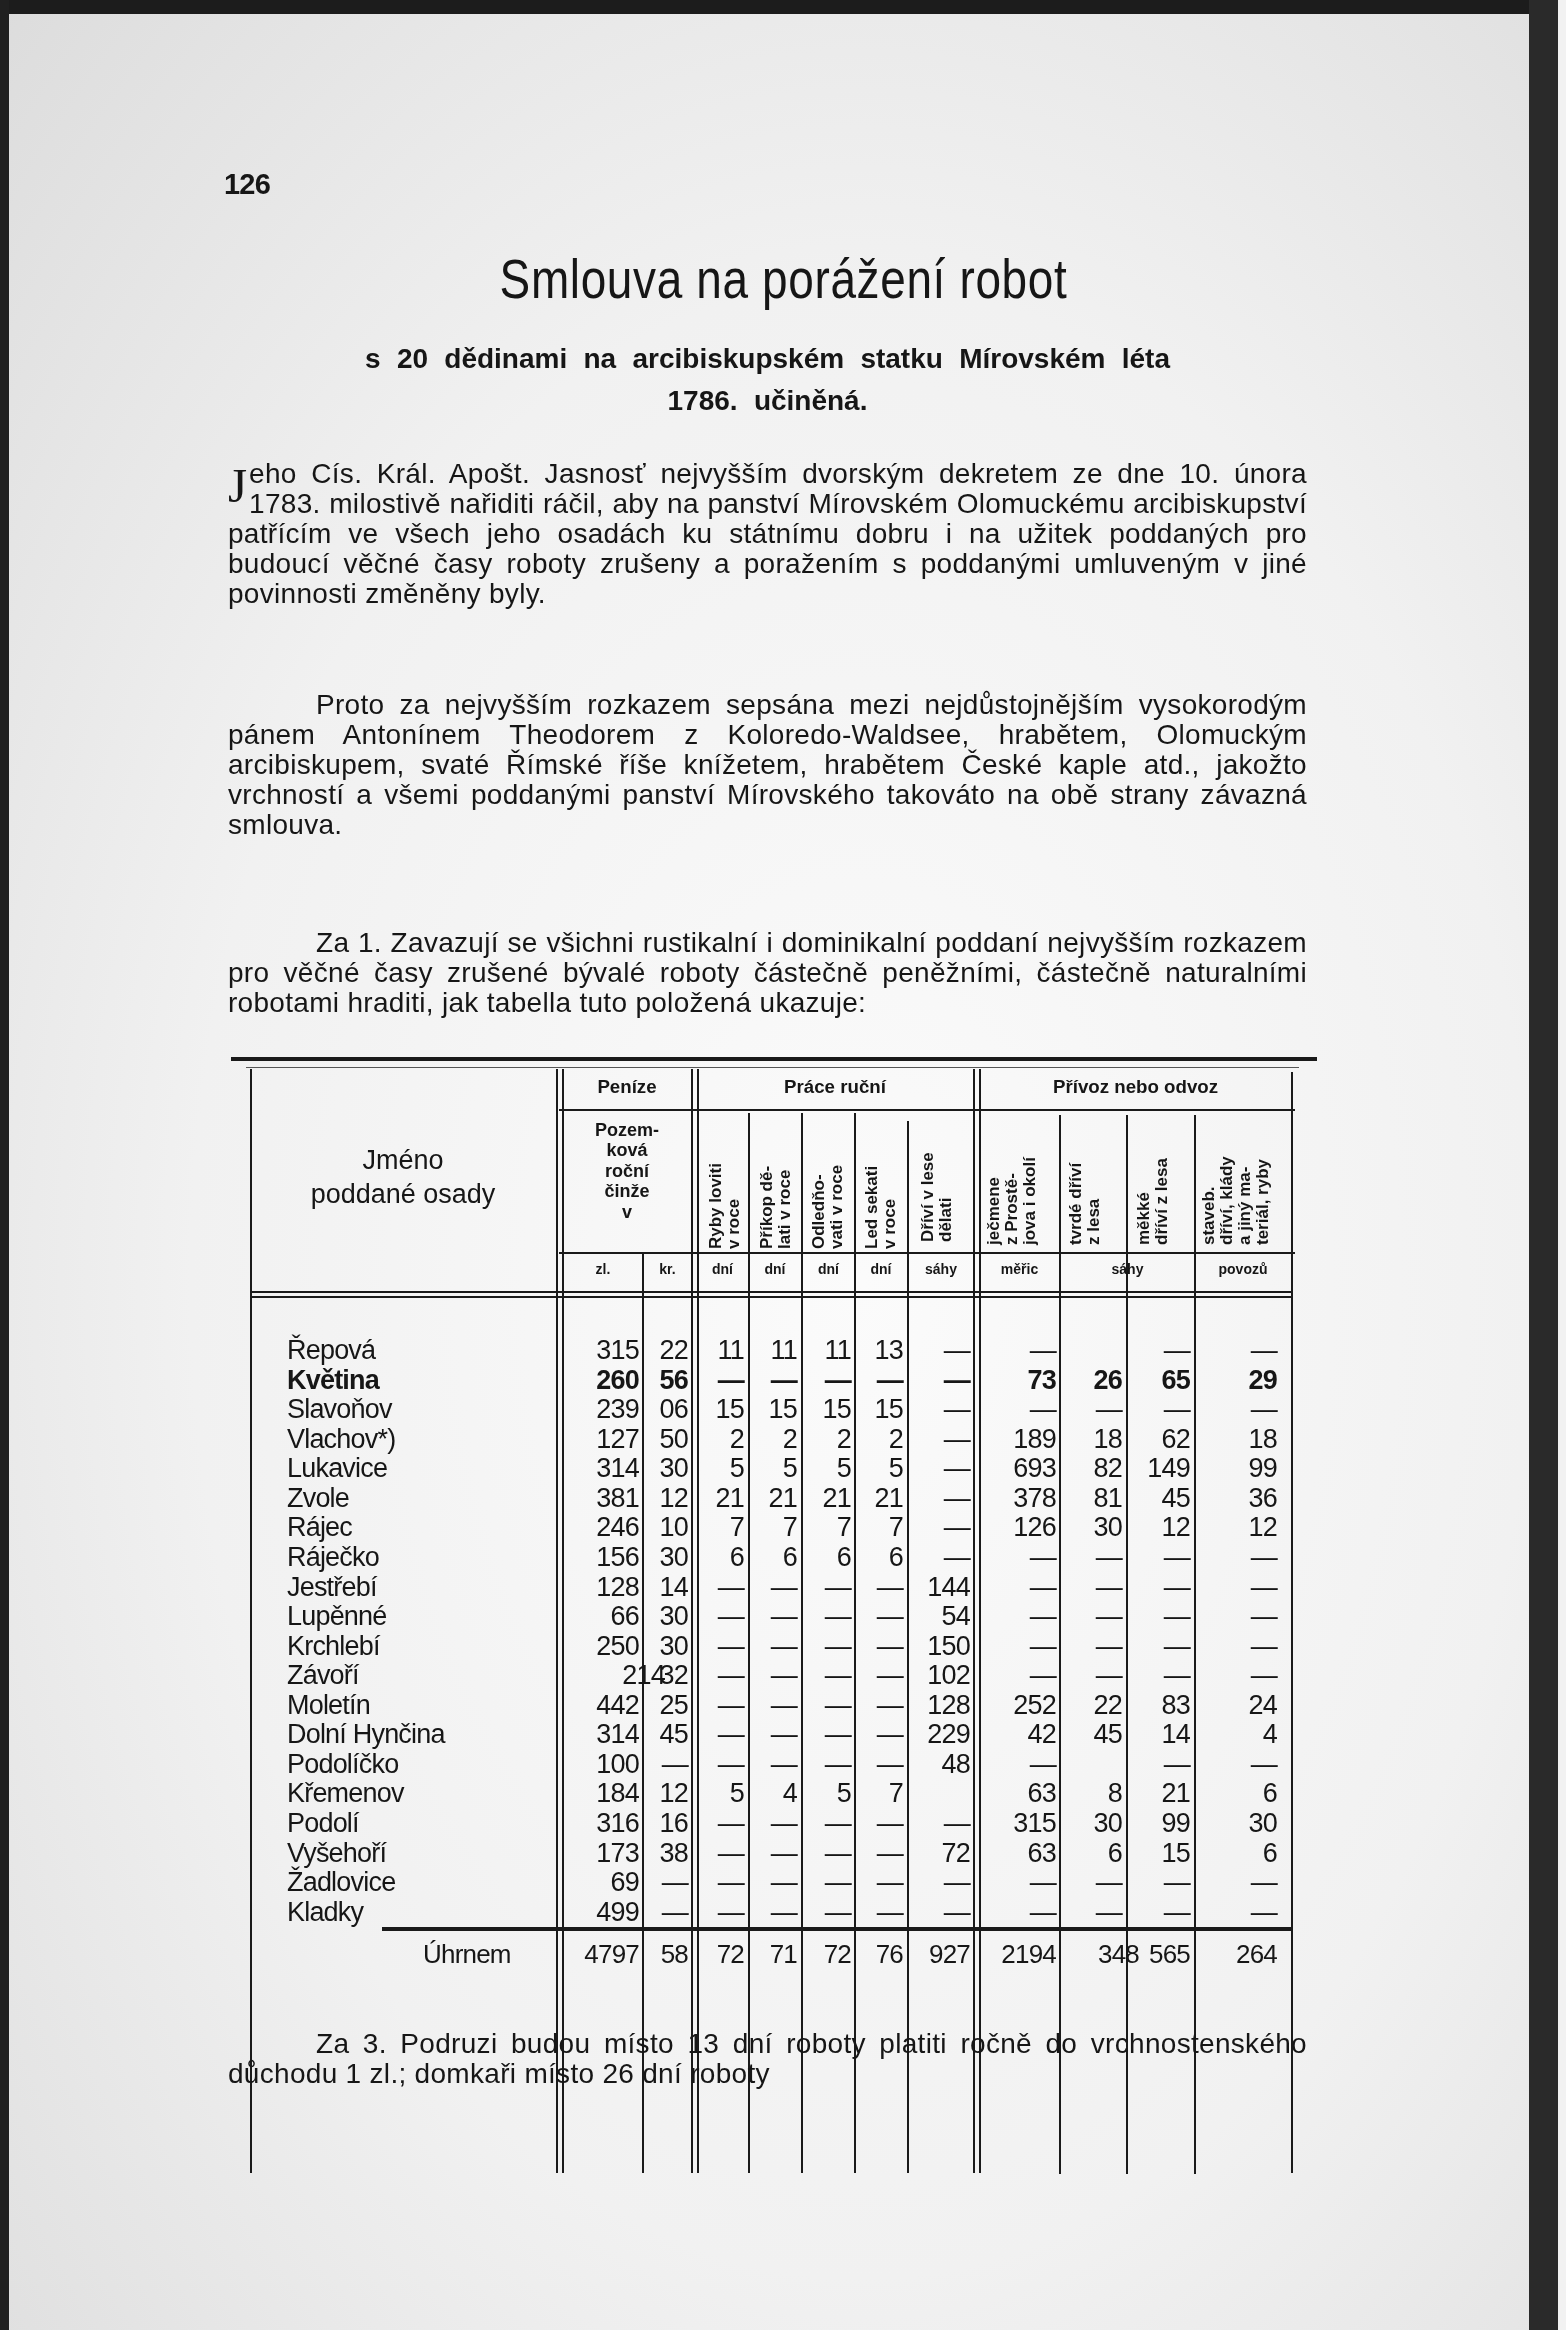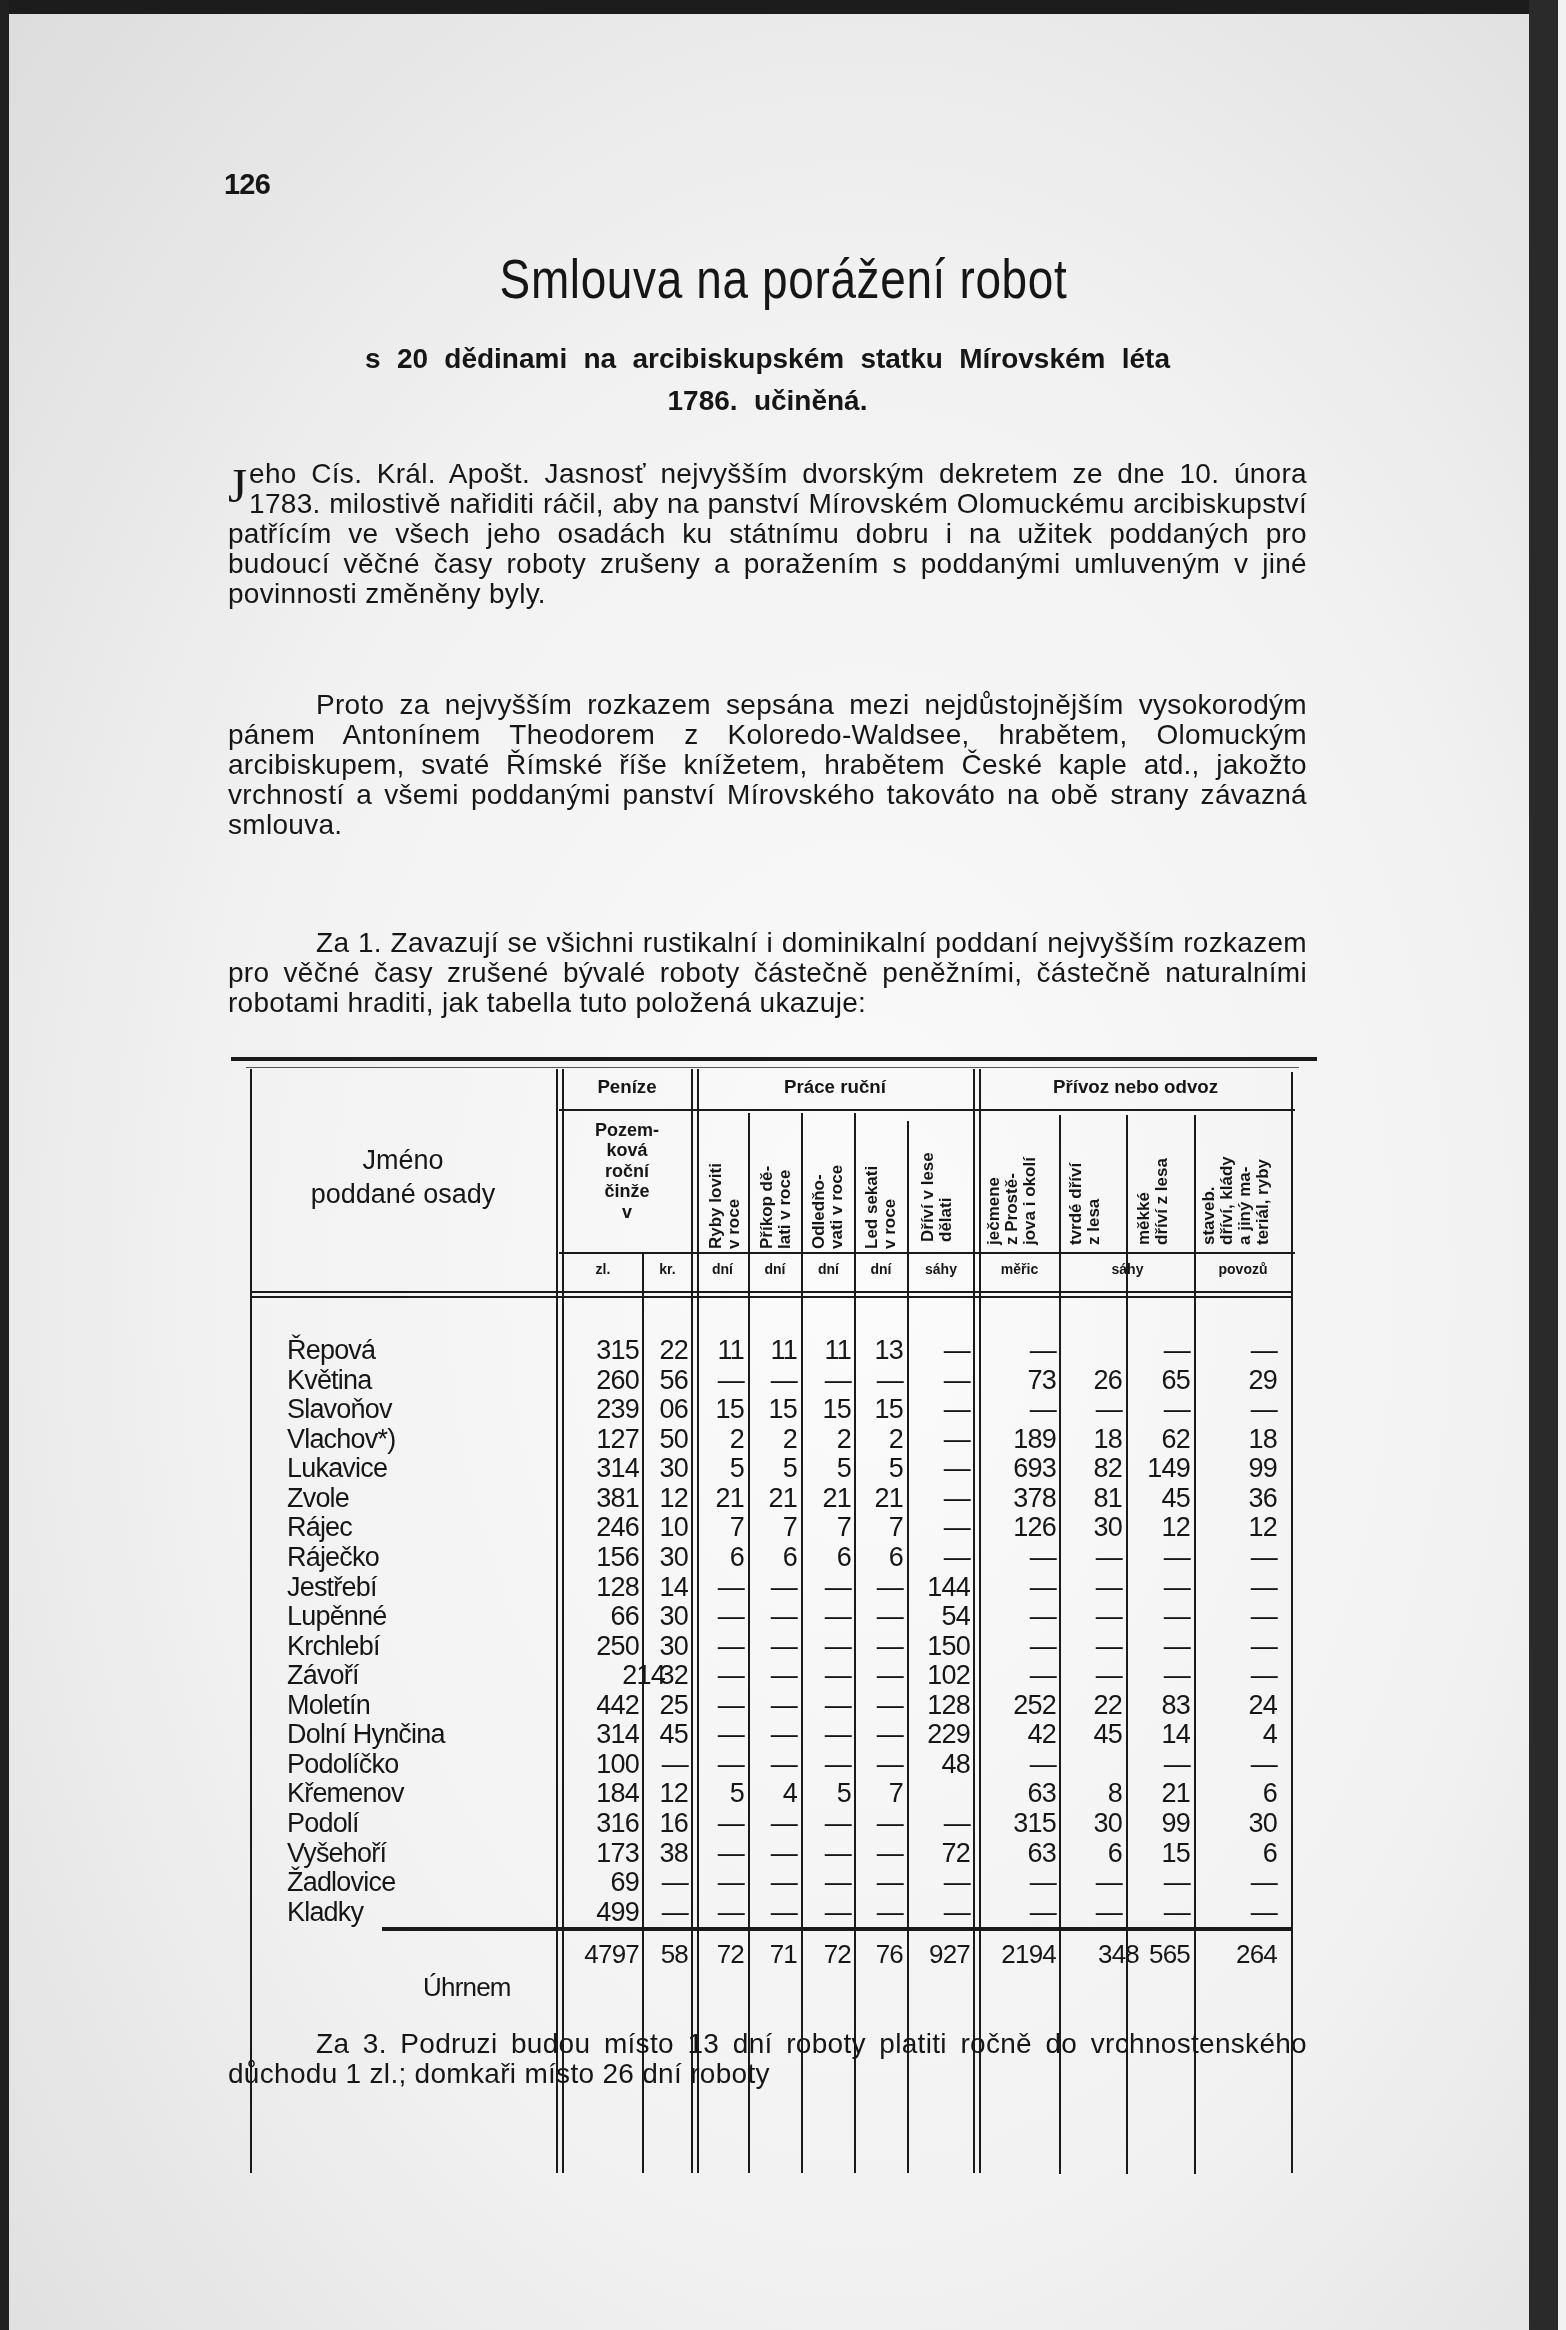--- a/index.html
+++ b/index.html
@@ -177,21 +177,21 @@
           <span class="r" style="left: 698px; width: 46px;">11</span>
           <span class="r" style="left: 749px; width: 48px;">11</span>
           <span class="r" style="left: 803px; width: 48px;">11</span>
           <span class="r" style="left: 855px; width: 48px;">13</span>
           <span class="r" style="left: 909px; width: 61px;">—</span>
           <span class="r" style="left: 980px; width: 76px;">—</span>
           <span class="r" style="left: 1061px; width: 61px;"></span>
           <span class="r" style="left: 1127px; width: 63px;">—</span>
           <span class="r" style="left: 1195px; width: 82px;">—</span>
         </div>
-        <div class="row" style="top: 30px;">
+        <div class="row" style="top: 30px; font-weight: bold;">
           <span class="nm">Květina</span>
           <span class="r" style="left: 561px; width: 78px;">260</span>
           <span class="r" style="left: 644px; width: 44px;">56</span>
           <span class="r" style="left: 698px; width: 46px;">—</span>
           <span class="r" style="left: 749px; width: 48px;">—</span>
           <span class="r" style="left: 803px; width: 48px;">—</span>
           <span class="r" style="left: 855px; width: 48px;">—</span>
           <span class="r" style="left: 909px; width: 61px;">—</span>
           <span class="r" style="left: 980px; width: 76px;">73</span>
           <span class="r" style="left: 1061px; width: 61px;">26</span>
@@ -446,21 +446,21 @@
           <span class="r" style="left: 855px; width: 48px;">—</span>
           <span class="r" style="left: 909px; width: 61px;">—</span>
           <span class="r" style="left: 980px; width: 76px;">—</span>
           <span class="r" style="left: 1061px; width: 61px;">—</span>
           <span class="r" style="left: 1127px; width: 63px;">—</span>
           <span class="r" style="left: 1195px; width: 82px;">—</span>
         </div>
       </div>
 
     <div class="row sum" style="top:1939px;">
-      <span style="left:423px;margin-top:33px;">Úhrnem</span>
+      <span style="left:423px;">Úhrnem</span>
       <span class="r" style="left:561px; width:78px;">4797</span>
       <span class="r" style="left:644px; width:44px;">58</span>
       <span class="r" style="left:698px; width:46px;">72</span>
       <span class="r" style="left:749px; width:48px;">71</span>
       <span class="r" style="left:803px; width:48px;">72</span>
       <span class="r" style="left:855px; width:48px;">76</span>
       <span class="r" style="left:909px; width:61px;">927</span>
       <span class="r" style="left:980px; width:76px;">2194</span>
       <span class="r" style="left:1078px; width:61px;">348</span>
       <span class="r" style="left:1127px; width:63px;">565</span>

